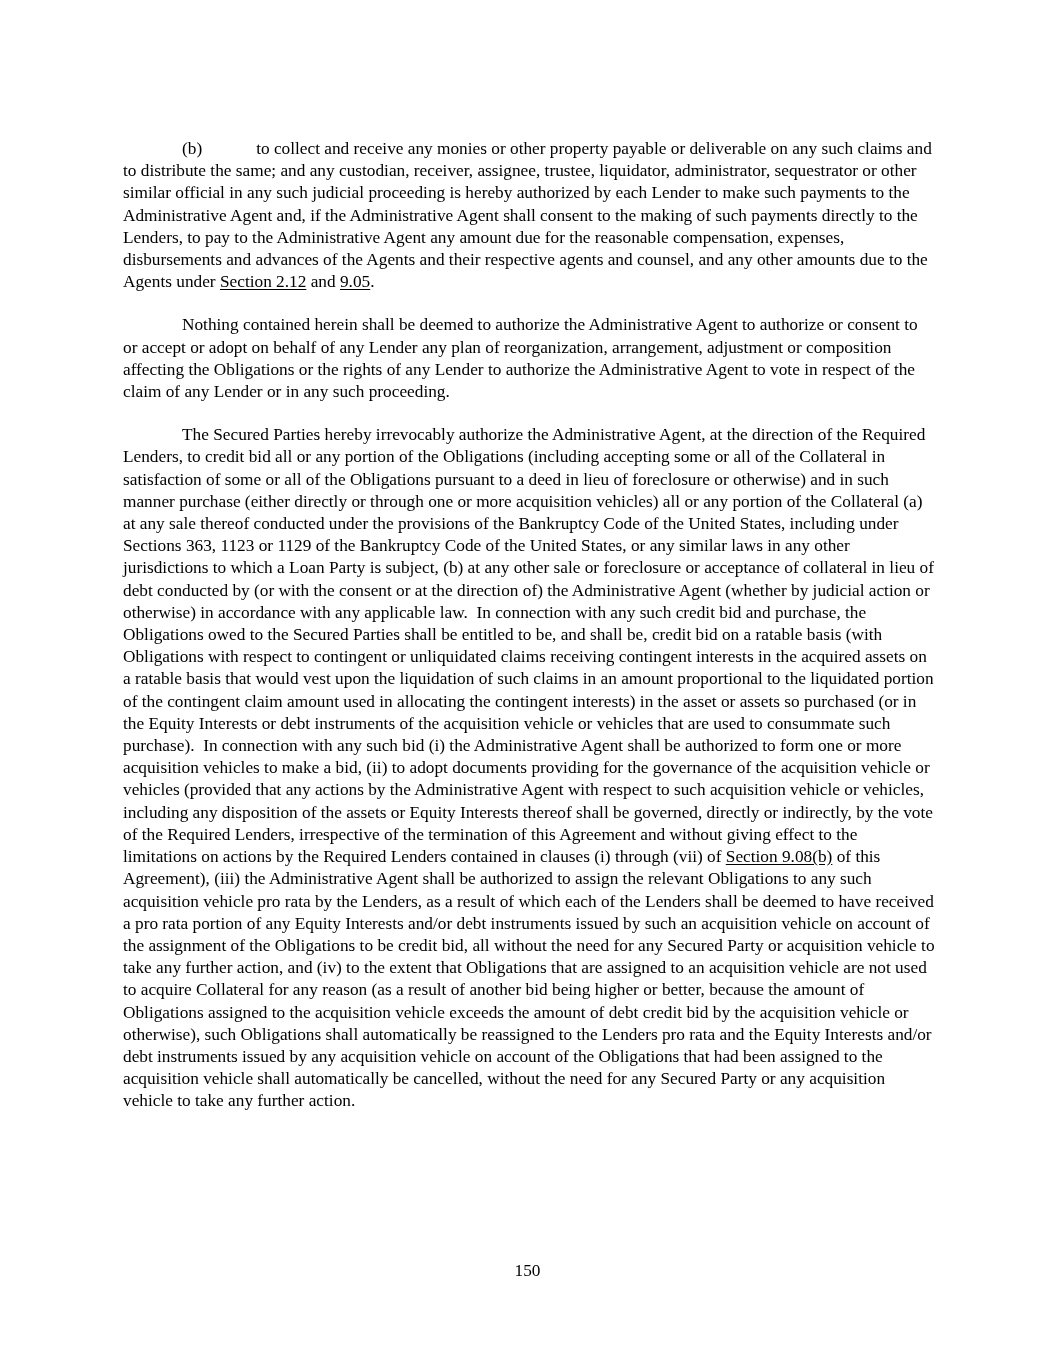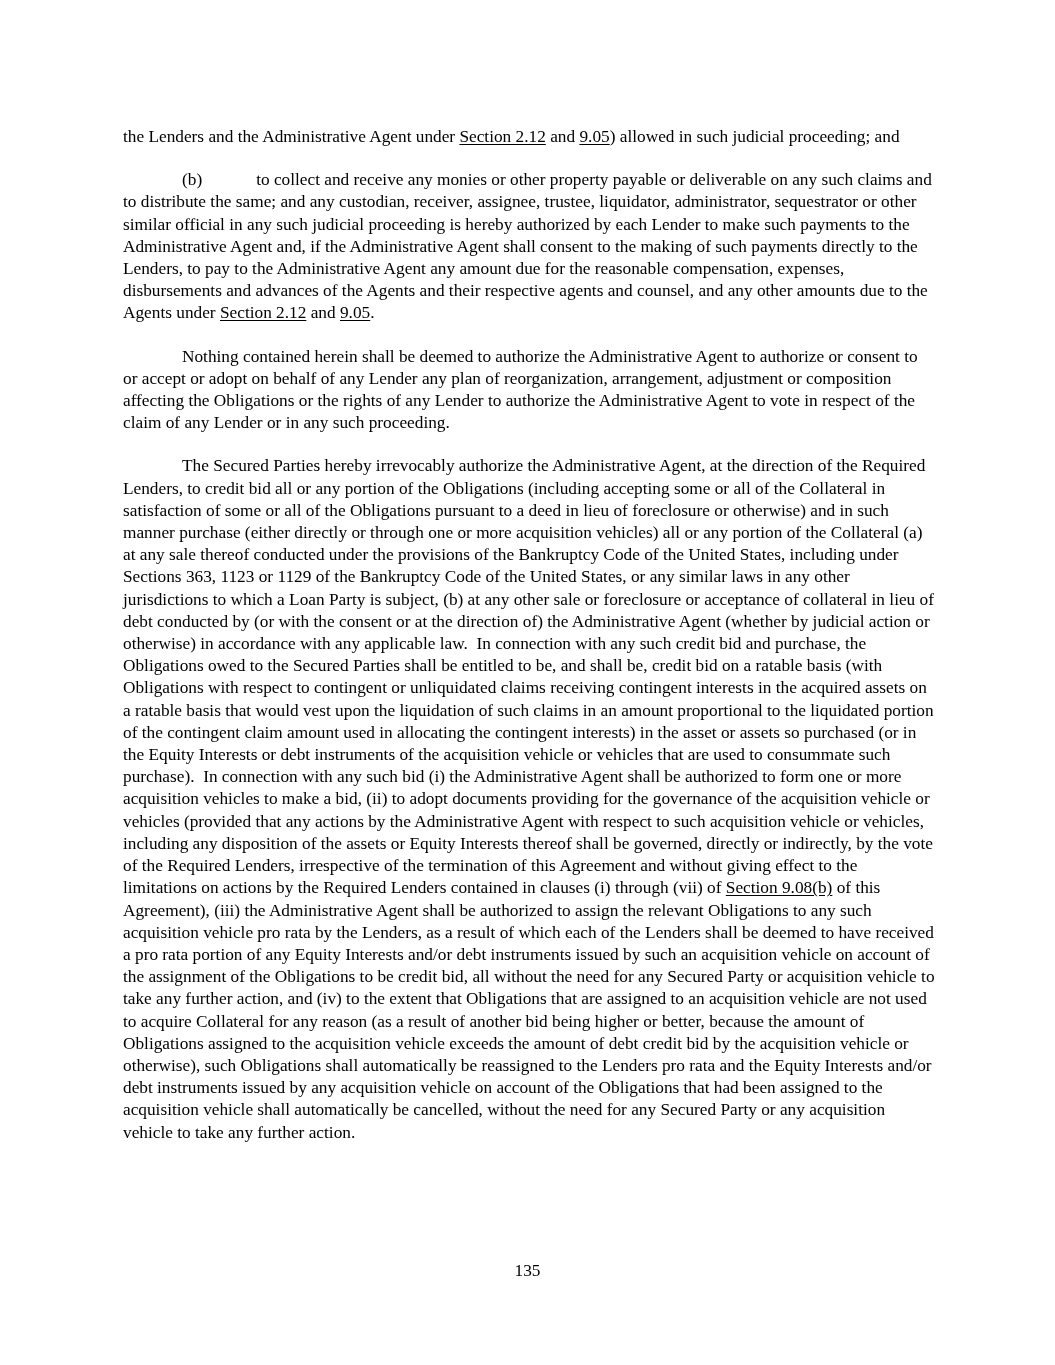--- a/index.html
+++ b/index.html
@@ -46,23 +46,22 @@
     left: 0;
     width: 100%;
     text-align: center;
   }
 </style>
 </head>
 <body>
 
 <div class="content">
 
-  <p class="para"><span>the Lenders and the Administrative Agent under </span><span class="u">Section 2.12</span><span> and </span><span class="u">9.05</span><span>) allowed in such judicial proceeding; and</span></p>
 
   <p class="para indent"><span>(b)</span><span class="tab-spacer"></span><span>to collect and receive any monies or other property payable or deliverable on any such claims and to distribute the same; and any custodian, receiver, assignee, trustee, liquidator, administrator, sequestrator or other similar official in any such judicial proceeding is hereby authorized by each Lender to make such payments to the Administrative Agent and, if the Administrative Agent shall consent to the making of such payments directly to the Lenders, to pay to the Administrative Agent any amount due for the reasonable compensation, expenses, disbursements and advances of the Agents and their respective agents and counsel, and any other amounts due to the Agents under </span><span class="u">Section 2.12</span><span> and </span><span class="u">9.05</span><span>.</span></p>
 
   <p class="para indent"><span>Nothing contained herein shall be deemed to authorize the Administrative Agent to authorize or consent to or accept or adopt on behalf of any Lender any plan of reorganization, arrangement, adjustment or composition affecting the Obligations or the rights of any Lender to authorize the Administrative Agent to vote in respect of the claim of any Lender or in any such proceeding.</span></p>
 
   <p class="para indent"><span>The Secured Parties hereby irrevocably authorize the Administrative Agent, at the direction of the Required Lenders, to credit bid all or any portion of the Obligations (including accepting some or all of the Collateral in satisfaction of some or all of the Obligations pursuant to a deed in lieu of foreclosure or otherwise) and in such manner purchase (either directly or through one or more acquisition vehicles) all or any portion of the Collateral (a) at any sale thereof conducted under the provisions of the Bankruptcy Code of the United States, including under Sections 363, 1123 or 1129 of the Bankruptcy Code of the United States, or any similar laws in any other jurisdictions to which a Loan Party is subject, (b) at any other sale or foreclosure or acceptance of collateral in lieu of debt conducted by (or with the consent or at the direction of) the Administrative Agent (whether by judicial action or otherwise) in accordance with any applicable law.  In connection with any such credit bid and purchase, the Obligations owed to the Secured Parties shall be entitled to be, and shall be, credit bid on a ratable basis (with Obligations with respect to contingent or unliquidated claims receiving contingent interests in the acquired assets on a ratable basis that would vest upon the liquidation of such claims in an amount proportional to the liquidated portion of the contingent claim amount used in allocating the contingent interests) in the asset or assets so purchased (or in the Equity Interests or debt instruments of the acquisition vehicle or vehicles that are used to consummate such purchase).  In connection with any such bid (i) the Administrative Agent shall be authorized to form one or more acquisition vehicles to make a bid, (ii) to adopt documents providing for the governance of the acquisition vehicle or vehicles (provided that any actions by the Administrative Agent with respect to such acquisition vehicle or vehicles, including any disposition of the assets or Equity Interests thereof shall be governed, directly or indirectly, by the vote of the Required Lenders, irrespective of the termination of this Agreement and without giving effect to the limitations on actions by the Required Lenders contained in clauses (i) through (vii) of </span><span class="u">Section 9.08(b)</span><span> of this Agreement), (iii) the Administrative Agent shall be authorized to assign the relevant Obligations to any such acquisition vehicle pro rata by the Lenders, as a result of which each of the Lenders shall be deemed to have received a pro rata portion of any Equity Interests and/or debt instruments issued by such an acquisition vehicle on account of the assignment of the Obligations to be credit bid, all without the need for any Secured Party or acquisition vehicle to take any further action, and (iv) to the extent that Obligations that are assigned to an acquisition vehicle are not used to acquire Collateral for any reason (as a result of another bid being higher or better, because the amount of Obligations assigned to the acquisition vehicle exceeds the amount of debt credit bid by the acquisition vehicle or otherwise), such Obligations shall automatically be reassigned to the Lenders pro rata and the Equity Interests and/or debt instruments issued by any acquisition vehicle on account of the Obligations that had been assigned to the acquisition vehicle shall automatically be cancelled, without the need for any Secured Party or any acquisition vehicle to take any further action.</span></p>
 
 </div>
 
-<div class="page-number">135</div>
+<div class="page-number">150</div>
 
 </body></html>

